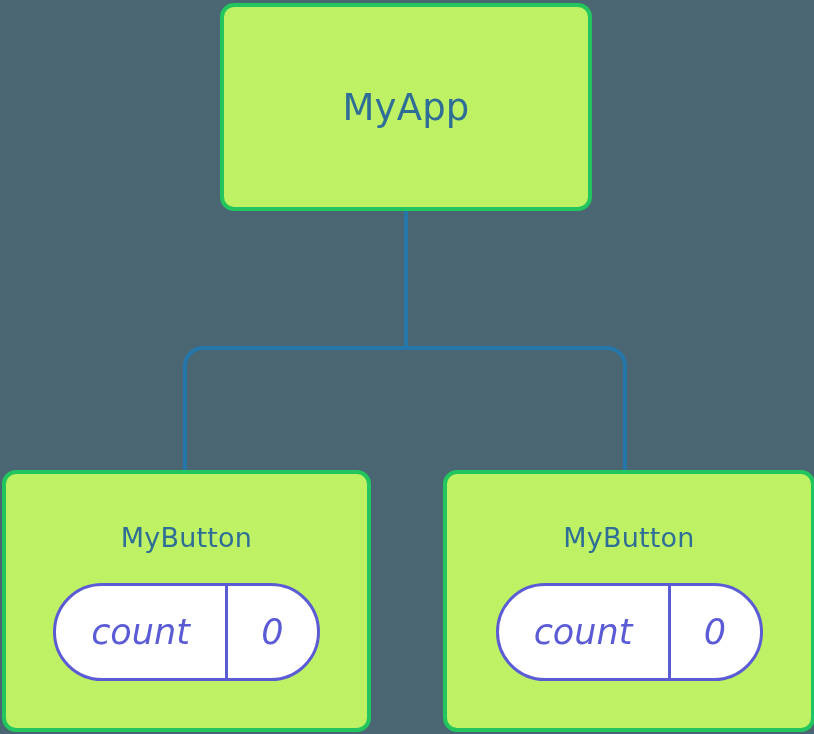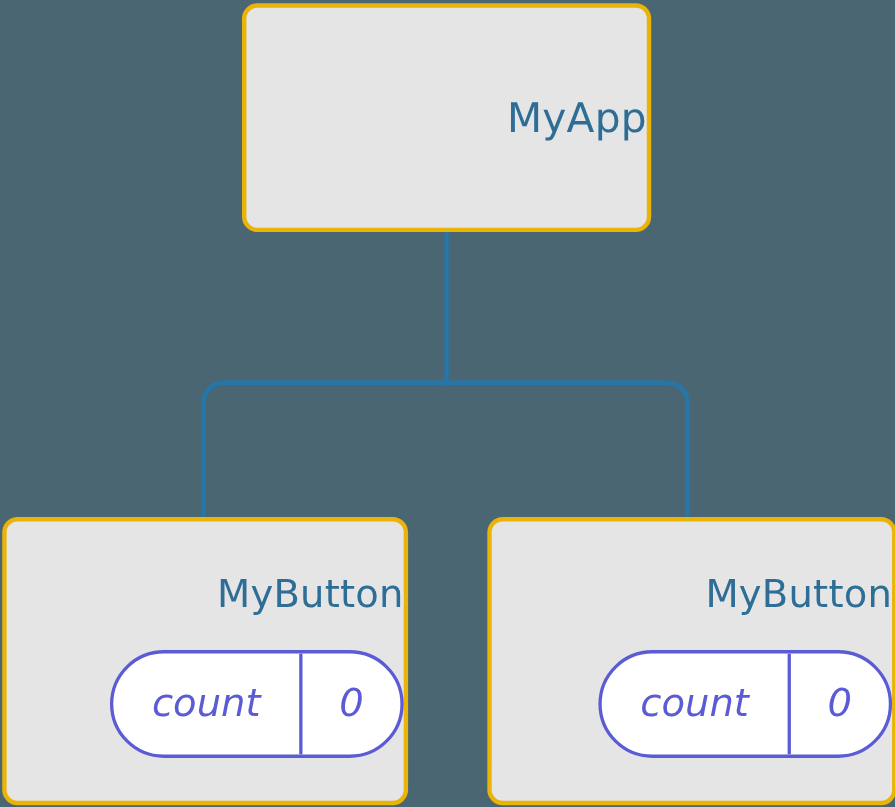--- a/index.html
+++ b/index.html
@@ -35,27 +35,27 @@
     fill: none;
     stroke: #2477a8;
     stroke-width: 4;
     stroke-linecap: butt;
     stroke-linejoin: round;
   }
 
   
   .node {
     position: absolute;
-    background: #e5e5e5;
-    border: 4px solid #eab308;
+    background: #bef264;
+    border: 4px solid #22c55e;
     border-radius: 14px;
     box-sizing: border-box;
     display: flex;
     flex-direction: column;
-    align-items: flex-end;
+    align-items: center;
   }
 
   .node-root {
     left: 220px;
     top: 3px;
     width: 372px;
     height: 208px;
     justify-content: center;
   }
 
@@ -68,21 +68,21 @@
 
   .node-child-right {
     left: 443px;
     top: 470px;
     width: 372px;
     height: 262px;
   }
 
   .node-title {
     color: #2e6e96;
-    font-size: 35px;
+    font-size: 27px;
     line-height: 1;
     letter-spacing: 0.2px;
     white-space: nowrap;
   }
 
   .node-root .node-title {
     font-size: 37px;
   }
 
   .node-child-left .node-title,

